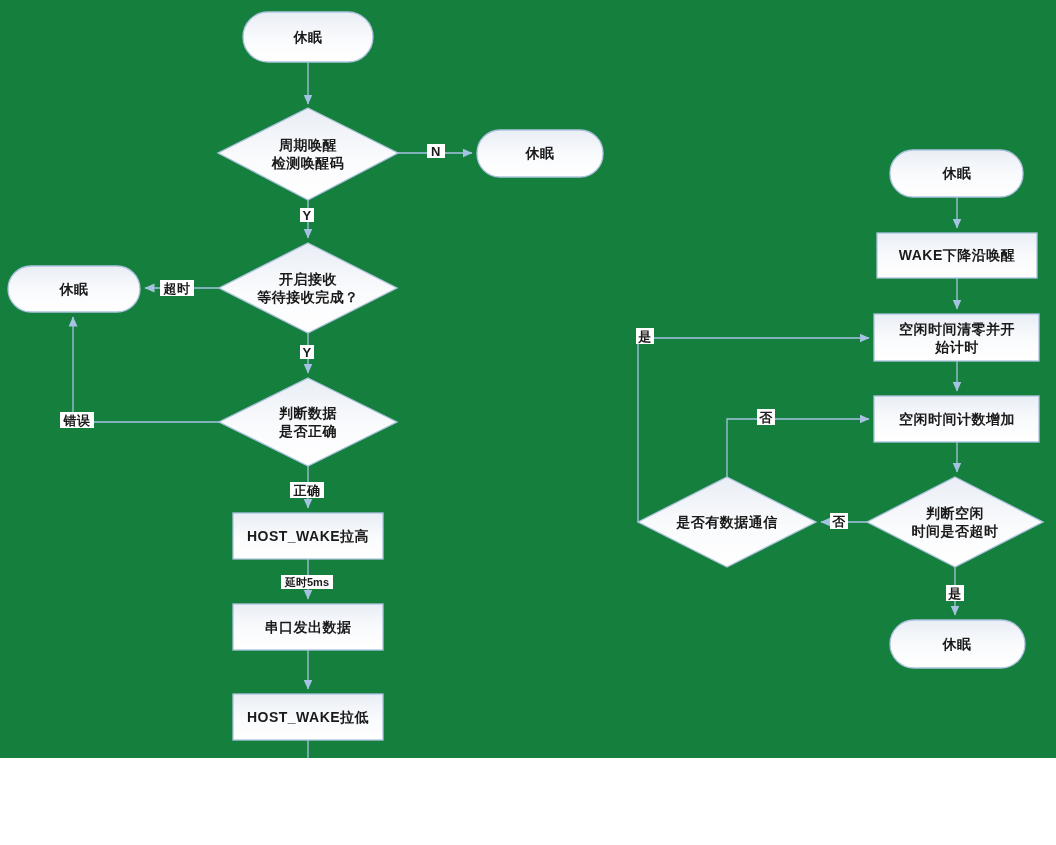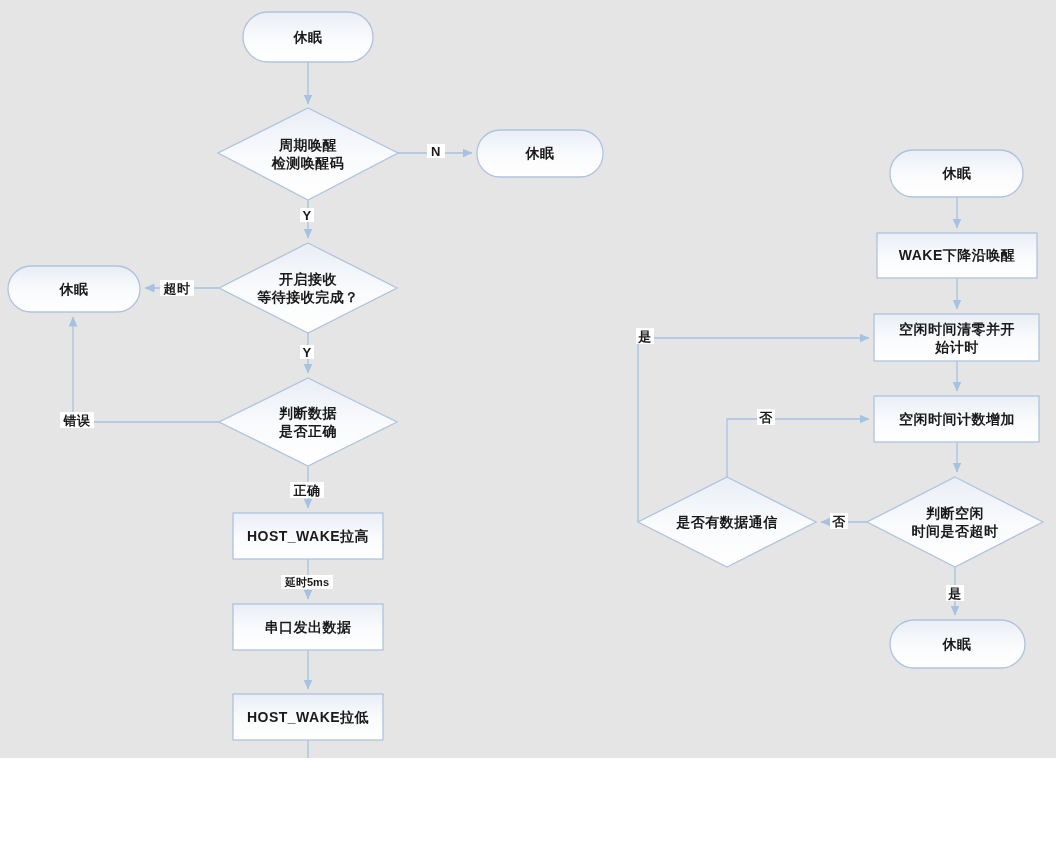--- a/index.html
+++ b/index.html
@@ -5,21 +5,21 @@
   html, body {
     margin: 0;
     padding: 0;
     background: #ffffff;
     font-family: "Liberation Sans", sans-serif;
   }
   .canvas {
     position: relative;
     width: 1056px;
     height: 758px;
-    background: #e5e5e5;
+    background: #15803d;
     overflow: hidden;
   }
   svg { display: block; }
   .shape {
     fill: url(#shapeGrad);
     stroke: #aec3e0;
     stroke-width: 1.3;
   }
   .conn {
     stroke: #a6c2e2;

